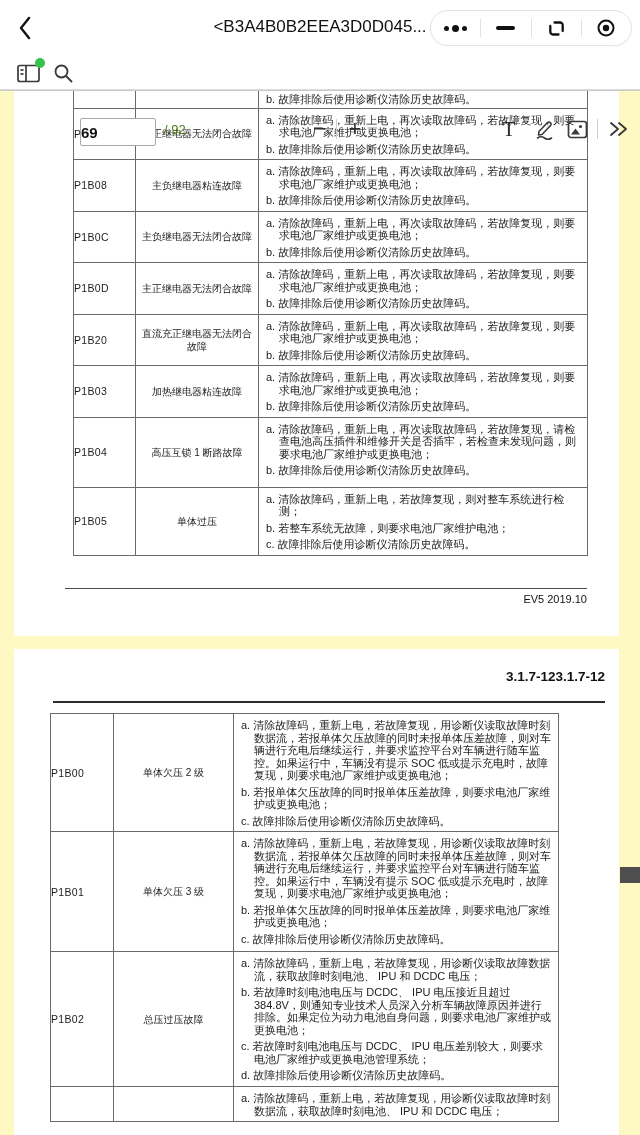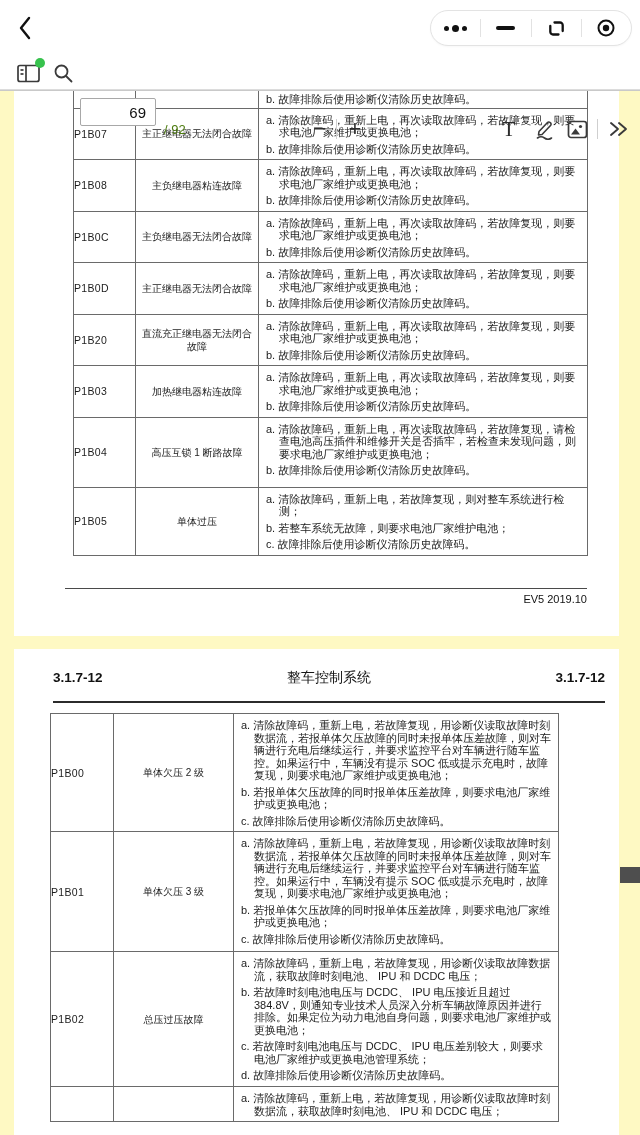--- a/index.html
+++ b/index.html
@@ -19,21 +19,21 @@
   .dots i:nth-child(2){ width:7px; height:7px; }
   .dots i:nth-child(3){ width:5px; height:5px; }
   .minus-bar { width:19px; height:3.5px; background:#111; border-radius:2px; }
 
   
   .toolbar { position:absolute; top:56px; left:0; width:640px; height:34px; background:#fff; border-bottom:1px solid #dcdcdc; z-index:5; }
   .tb-item { position:absolute; display:flex; align-items:center; justify-content:center; cursor:pointer; }
   .outline-wrap { left:14px; top:5px; width:30px; height:24px; }
   .green-dot { position:absolute; right:-1px; top:-3px; width:10px; height:10px; border-radius:50%; background:#37c24d; }
   .search-wrap { left:50px; top:5px; width:26px; height:24px; }
-  .page-input { position:absolute; left:80px; top:42px; width:76px; height:28px; border:1.5px solid #a8a8a8; border-radius:2px; background:#fff; font-size:15px; color:#111; text-align:right; padding-right:9px; font-family:"Liberation Sans","DejaVu Sans",sans-serif; }
+  .page-input { position:absolute; left:80px; top:62px; width:76px; height:28px; border:1.5px solid #a8a8a8; border-radius:2px; background:#fff; font-size:15px; color:#111; text-align:left; padding-right:9px; font-family:"Liberation Sans","DejaVu Sans",sans-serif;font-weight:bold; }
   .page-total { position:absolute; left:164px; top:66px; font-size:13px; color:#4d7c0f; }
   .zoom-out { left:305px; top:59px; width:30px; height:28px; font-size:22px; font-weight:300; color:#2d2d2d; }
   .tb-div1 { position:absolute; left:336px; top:63px; width:1px; height:20px; background:#cfcfcf; }
   .zoom-in { left:340px; top:59px; width:30px; height:28px; font-size:22px; font-weight:300; color:#2d2d2d; }
   .text-tool { left:496px; top:59px; width:26px; height:28px; font-family:"Liberation Serif","DejaVu Serif",serif; font-size:21px; color:#2d2d2d; }
   .pencil-wrap { left:530px; top:59px; width:28px; height:28px; }
   .image-wrap { left:563px; top:59px; width:28px; height:28px; }
   .tb-div2 { position:absolute; left:597px; top:63px; width:1px; height:20px; background:#cfcfcf; }
   .more-tools { left:603px; top:59px; width:32px; height:28px; }
 
@@ -82,20 +82,21 @@
 </style>
 </head>
 <body>
 
 <div class="navbar">
   <div class="back-btn">
     <svg width="14" height="24" viewBox="0 0 14 24">
         <polyline points="11,2 3,12 11,22" fill="none" stroke="#111" stroke-width="2.4" stroke-linecap="round" stroke-linejoin="round"></polyline>
       </svg>
   </div>
+  <div class="nav-title">&lt;B3A4B0B2EEA3D0D045...</div>
   <div class="capsule">
     <div class="cap-btn">
       <span class="dots">
           <i></i>
           <i></i>
           <i></i>
         </span>
     </div>
     <div class="cap-div"></div>
     <div class="cap-btn">
@@ -239,21 +240,20 @@
           </div>
         </div>
       </div>
     <div class="p1-footer-line"></div>
     <div class="p1-footer">EV5 2019.10</div>
   </div>
 
   <div class="page page2">
     <div class="p2-header">
       <span class="p2-h-num">3.1.7-12</span>
-      <span class="p2-h-title">整车控制系统</span>
       <span class="p2-h-num">3.1.7-12</span>
     </div>
     <div class="p2-rule"></div>
     <div class="tbl tbl-p2" id="tbl-p2">
         <div class="tr" style="height: 115px;">
           <div class="td code c1">P1B00</div>
           <div class="td desc c2">单体欠压 2 级</div>
           <div class="td methods c3">
             <div class="method">a. 清除故障码，重新上电，若故障复现，用诊断仪读取故障时刻数据流，若报单体欠压故障的同时未报单体压差故障，则对车辆进行充电后继续运行，并要求监控平台对车辆进行随车监控。如果运行中，车辆没有提示 SOC 低或提示充电时，故障复现，则要求电池厂家维护或更换电池；</div>
             <div class="method">b. 若报单体欠压故障的同时报单体压差故障，则要求电池厂家维护或更换电池；</div>

